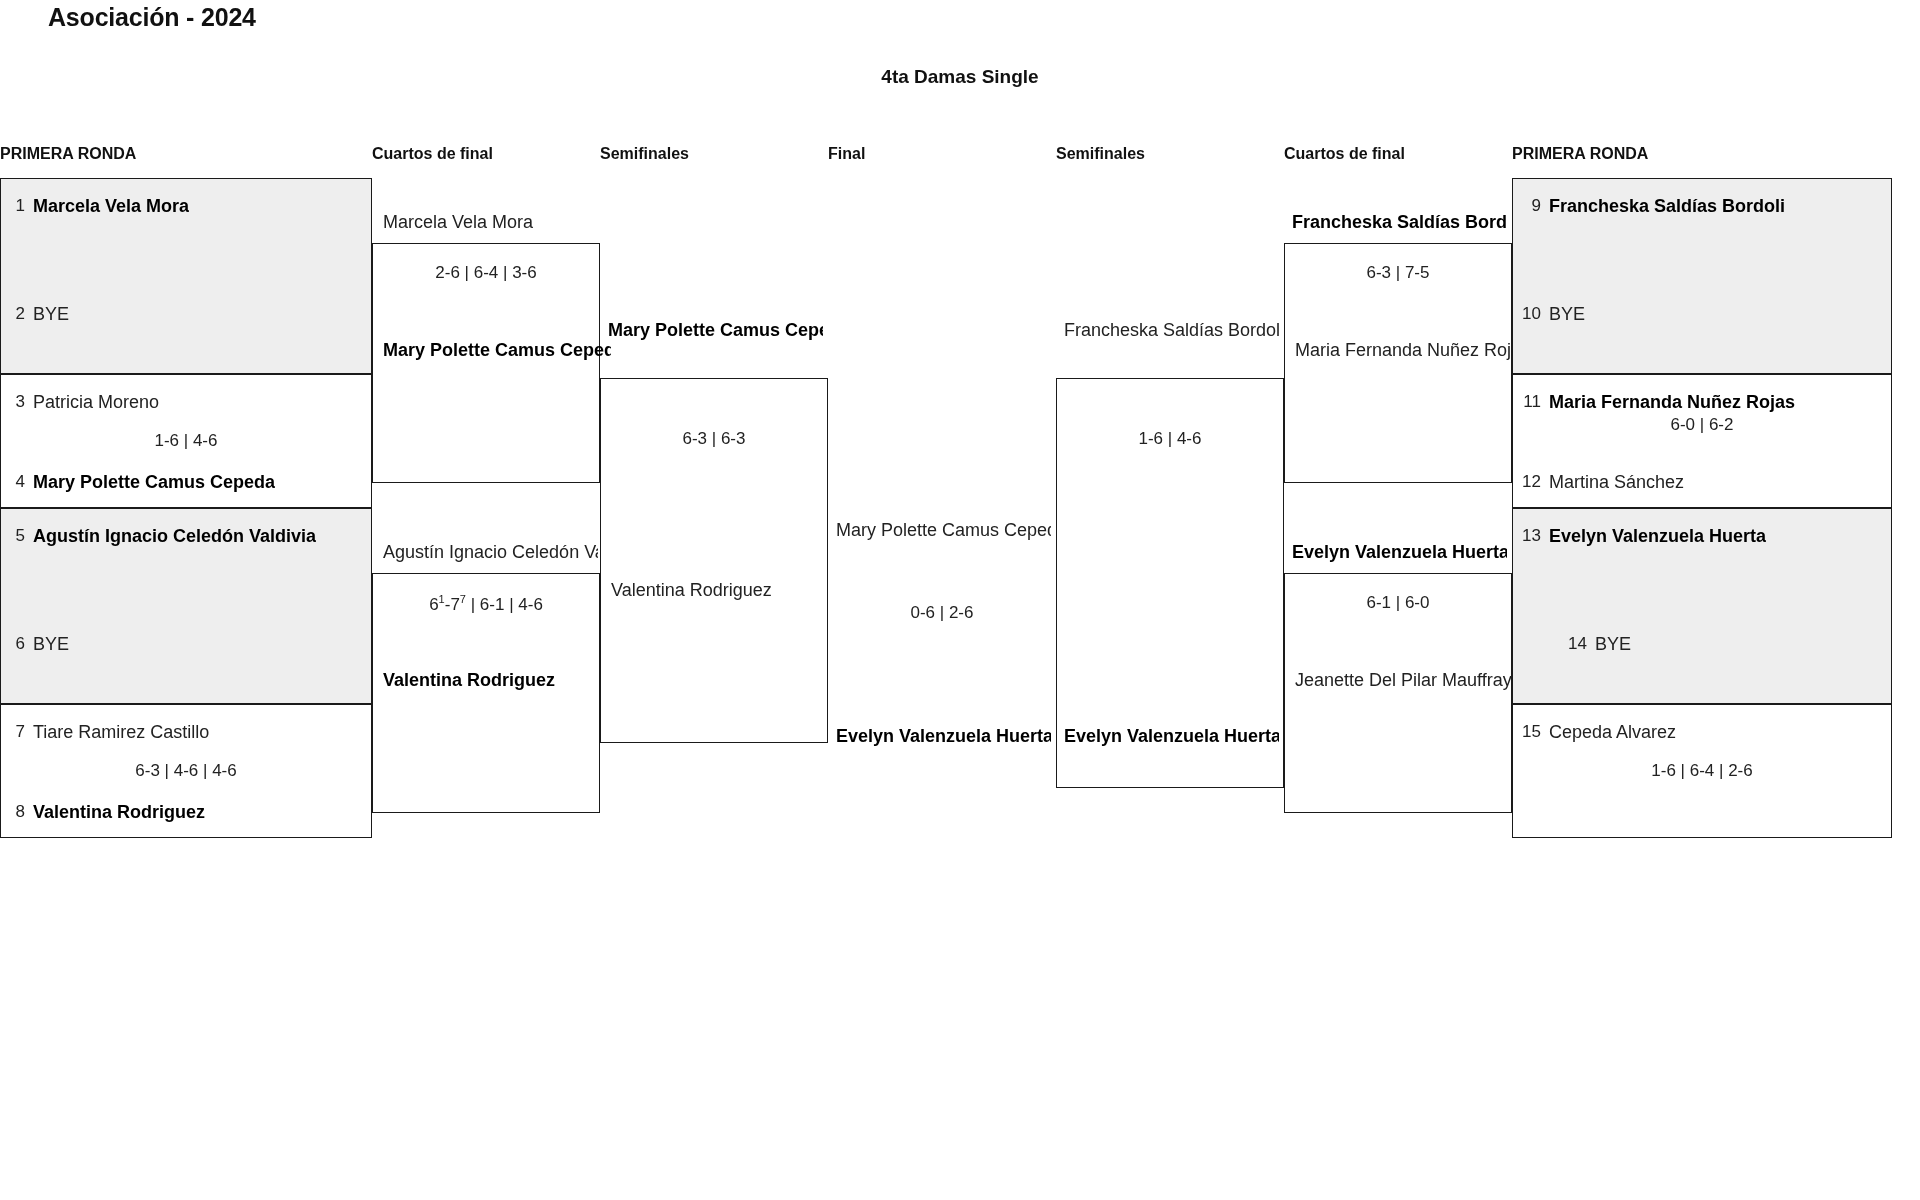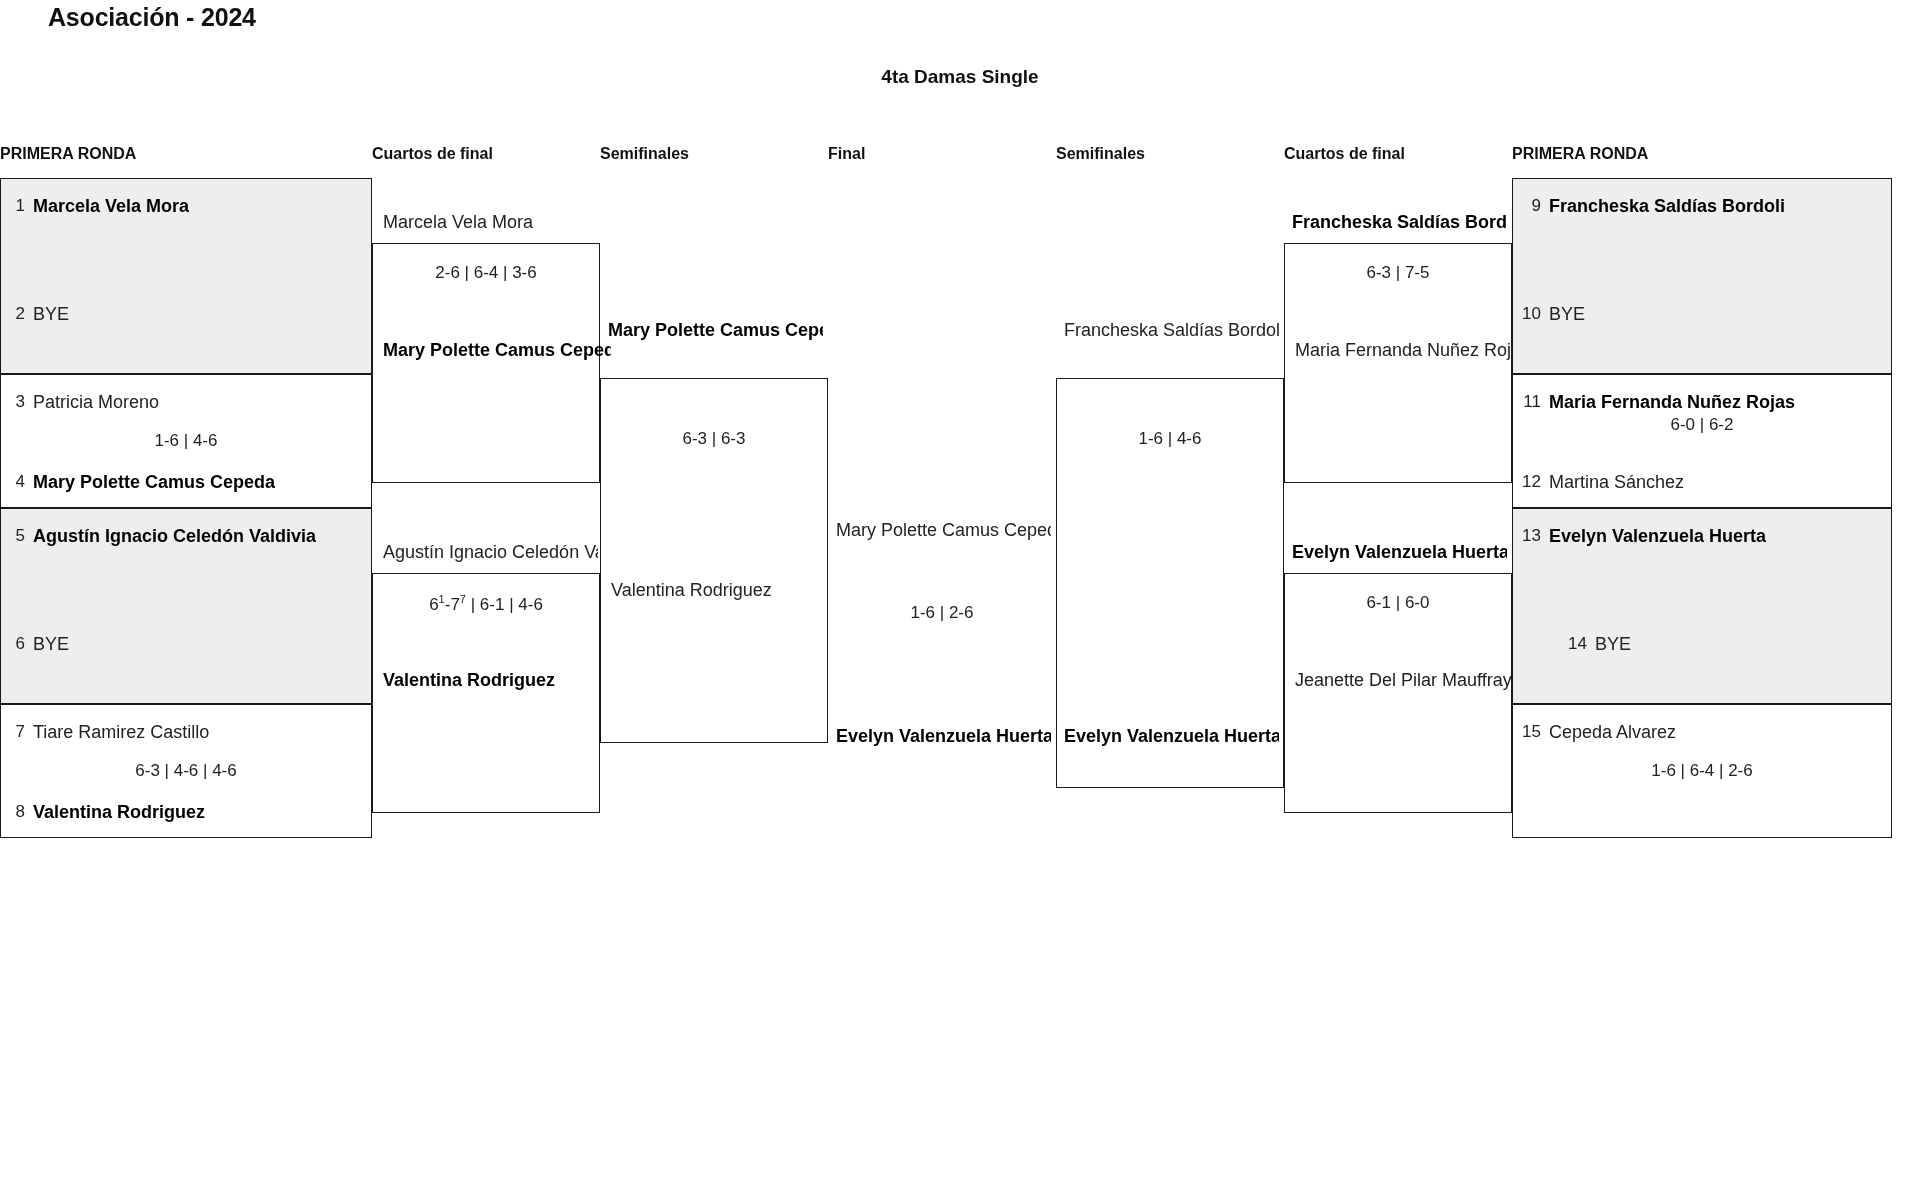--- a/index.html
+++ b/index.html
@@ -158,21 +158,21 @@
 
 <div class="adv win" style="left:608px;top:320px;width:215px;">Mary Polette Camus Cepeda</div>
 <div class="box" style="left:600px;top:378px;width:228px;height:365px;">
   <div class="score" style="top:50px;">6-3 | 6-3</div>
   <div class="slot" style="top:196px;height:30px;padding-left:10px;width:228px;">
     <span class="pname">Valentina Rodriguez</span>
   </div>
 </div>
 
 <div class="adv" style="left:836px;top:520px;width:215px;">Mary Polette Camus Cepeda</div>
-<div class="score" style="left:828px;top:603px;width:228px;">1-6 | 2-6</div>
+<div class="score" style="left:828px;top:603px;width:228px;">0-6 | 2-6</div>
 <div class="adv win" style="left:836px;top:726px;width:215px;">Evelyn Valenzuela Huerta</div>
 
 <div class="box" style="left:1056px;top:378px;width:228px;height:410px;">
   <div class="score" style="top:50px;">1-6 | 4-6</div>
 </div>
 <div class="adv" style="left:1064px;top:320px;width:215px;">Francheska Saldías Bordoli</div>
 <div class="adv win" style="left:1064px;top:726px;width:215px;">Evelyn Valenzuela Huerta</div>
 
 <div class="adv win" style="left:1292px;top:212px;width:215px;">Francheska Saldías Bordoli</div>
 <div class="box" style="left:1284px;top:243px;width:228px;height:240px;">

